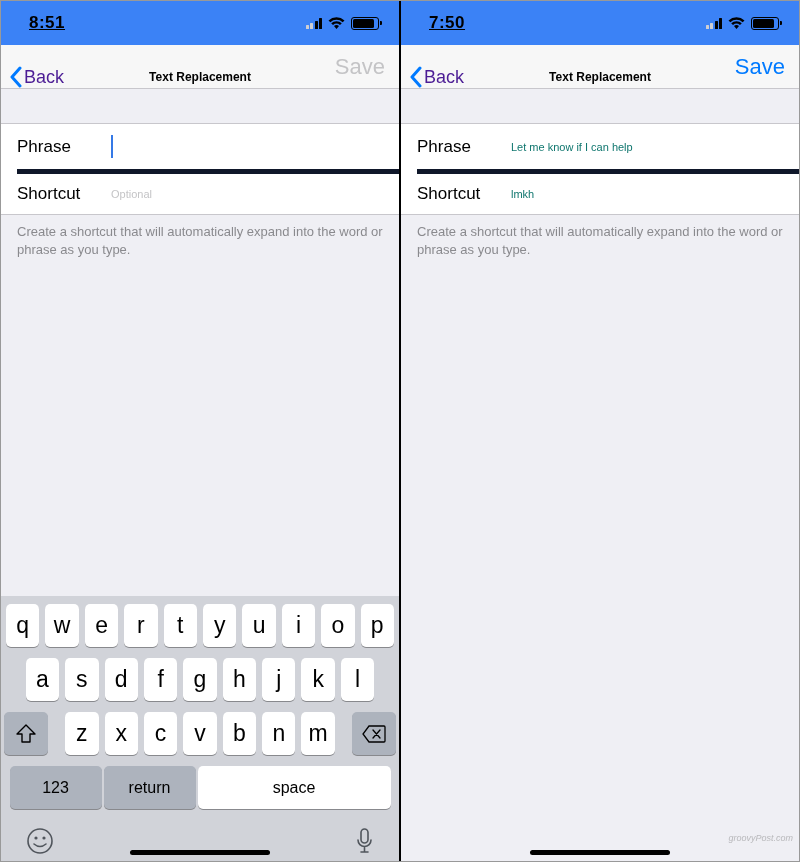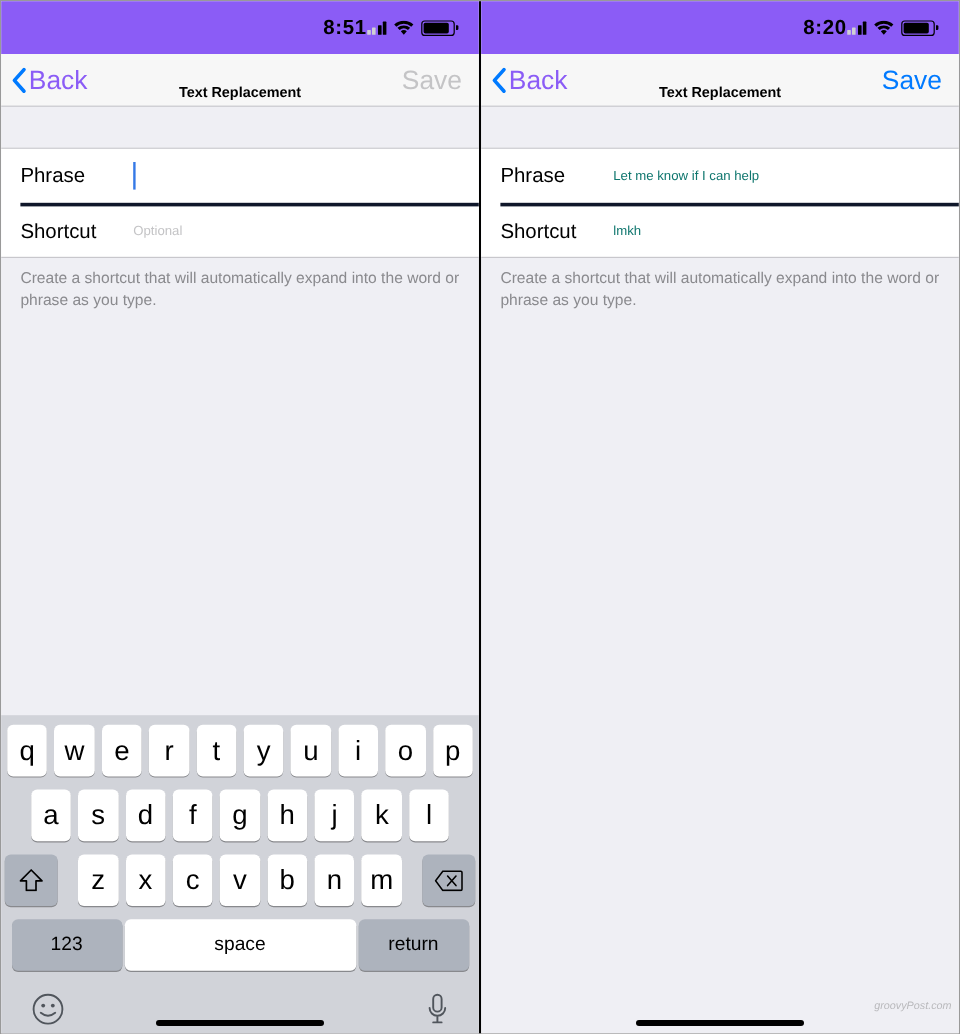--- a/index.html
+++ b/index.html
@@ -2,45 +2,45 @@
 <html><head>
 <meta charset="utf-8">
 <style>
   * { box-sizing: border-box; margin: 0; padding: 0; }
   html, body { width: 800px; height: 862px; font-family: -apple-system, "Helvetica Neue", Arial, sans-serif; background: #fff; }
   .wrap { display: flex; width: 800px; height: 862px; border: 1px solid #999; }
   .phone { width: 399px; height: 860px; position: relative; background: #efeff4; display: flex; flex-direction: column; }
   .divider { width: 2px; height: 860px; background: #000; }
 
   
-  .status { height: 44px; display: flex; align-items: center; justify-content: flex-end; padding: 0 20px 0 28px; background: #8b5cf6; font-size: 17px; font-weight: 600; }
+  .status { height: 44px; display: flex; align-items: center; justify-content: space-between; padding: 0 20px 0 28px; background: #3b82f6; font-size: 17px; font-weight: 600; text-decoration: underline; }
   .status .time { letter-spacing: 0.5px; }
   .status .right { display: flex; align-items: center; gap: 6px; }
   .sig { display: flex; align-items: flex-end; gap: 1.5px; height: 12px; }
   .sig span { width: 3px; background: #cfcfd3; display: inline-block; border-radius: 0.5px; }
   .sig span.on { background: #000; }
   .wifi svg { display: block; }
   .batt { width: 28px; height: 13px; border: 1.5px solid #000; border-radius: 3px; position: relative; }
   .batt::after { content: ""; position: absolute; right: -4px; top: 3.5px; width: 2px; height: 4px; background: #000; border-radius: 0 1px 1px 0; }
   .batt .fill { position: absolute; left: 1px; top: 1px; bottom: 1px; width: 21px; background: #000; border-radius: 1.5px; }
 
   
   .nav { height: 44px; background: #f7f7f7; border-bottom: 1px solid #c8c7cc; display: flex; align-items: center; justify-content: center; position: relative; padding: 0 12px; }
   .nav .title { font-size: 12px; font-weight: 600; margin-top: 20px; }
-  .nav .back { position: absolute; left: 8px; top: 0; bottom: 0; display: flex; align-items: center; color: #8b5cf6; font-size: 22px; gap: 2px; }
+  .nav .back { position: absolute; left: 8px; top: 0; bottom: 0; display: flex; align-items: flex-end; color: #4c1d95; font-size: 18px; gap: 2px; }
   .nav .back svg { display: block; }
   .nav .save { position: absolute; right: 14px; top: 0; bottom: 0; display: flex; align-items: center; font-size: 22px; }
   .nav .save.disabled { color: #c4c4c6; }
   .nav .save.enabled { color: #007aff; }
 
   
   .gap { height: 34px; }
   .group { background: #fff; border-top: 1px solid #c8c7cc; border-bottom: 1px solid #c8c7cc; }
   .row { display: flex; align-items: center; height: 45px; padding: 0 16px; }
-  .row + .row { border-top: 3px solid #0f172a; margin-left: 16px; padding-left: 0; }
+  .row + .row { border-top: 5px solid #0f172a; margin-left: 16px; padding-left: 0; }
   .row + .row .label { margin-left: 0; }
   .row .label { width: 94px; font-size: 17px; color: #000; }
   .row .field { flex: 1; font-size: 11px; color: #0f766e; border: none; outline: none; background: transparent; }
   .row .field::placeholder { color: #c4c4c6; }
   .cursor { border-left: 2px solid #3579e6; height: 23px; margin-left: 0; }
   .hint { padding: 8px 16px 0 16px; font-size: 13px; color: #8a8a8e; line-height: 1.35; }
 
   
   .kbd { margin-top: auto; background: #d1d3d9; padding: 8px 3px 4px 3px; }
   .krow { display: flex; justify-content: center; gap: 6px; margin-bottom: 11px; }
@@ -154,22 +154,22 @@
           </div>
         <div class="key del">
           <svg width="24" height="18" viewBox="0 0 24 18">
               <path d="M7 1 L22 1 Q23 1 23 2 L23 16 Q23 17 22 17 L7 17 L1 9 Z" fill="none" stroke="#000" stroke-width="1.3"></path>
               <path d="M11 5 L18 13 M18 5 L11 13" stroke="#000" stroke-width="1.3" stroke-linecap="round"></path>
             </svg>
         </div>
       </div>
       <div class="krow r4">
         <div class="key sym">123</div>
+        <div class="key ret">return</div>
         <div class="key space">space</div>
-        <div class="key ret">return</div>
       </div>
       <div class="kbar">
         <span>
           <svg width="28" height="28" viewBox="0 0 28 28">
               <circle cx="14" cy="14" r="12" fill="none" stroke="#50555c" stroke-width="1.6"></circle>
               <circle cx="10" cy="11" r="1.6" fill="#50555c"></circle>
               <circle cx="18" cy="11" r="1.6" fill="#50555c"></circle>
               <path d="M8 17 Q14 22 20 17" fill="none" stroke="#50555c" stroke-width="1.6" stroke-linecap="round"></path>
             </svg>
         </span>
@@ -181,21 +181,21 @@
         </span>
       </div>
     </div>
     <div class="home"></div>
   </div>
 
   <div class="divider"></div>
 
   <div class="phone">
     <div class="status">
-      <span class="time">8:20</span>
+      <span class="time">7:50</span>
       <div class="right">
         <span class="sig">
           <span style="height:4px"></span>
             <span style="height:6px"></span>
             <span class="on" style="height:8px"></span>
             <span class="on" style="height:11px"></span>
         </span>
         <span class="wifi">
           <svg width="17" height="13" viewBox="0 0 17 13">
               <path d="M8.5 12 L6 9 A4 4 0 0 1 11 9 Z M3.2 6.2 A8 8 0 0 1 13.8 6.2 L12 8 A5.5 5.5 0 0 0 5 8 Z M0.5 3.4 A12 12 0 0 1 16.5 3.4 L14.7 5.2 A9.3 9.3 0 0 0 2.3 5.2 Z" fill="#000"></path>

